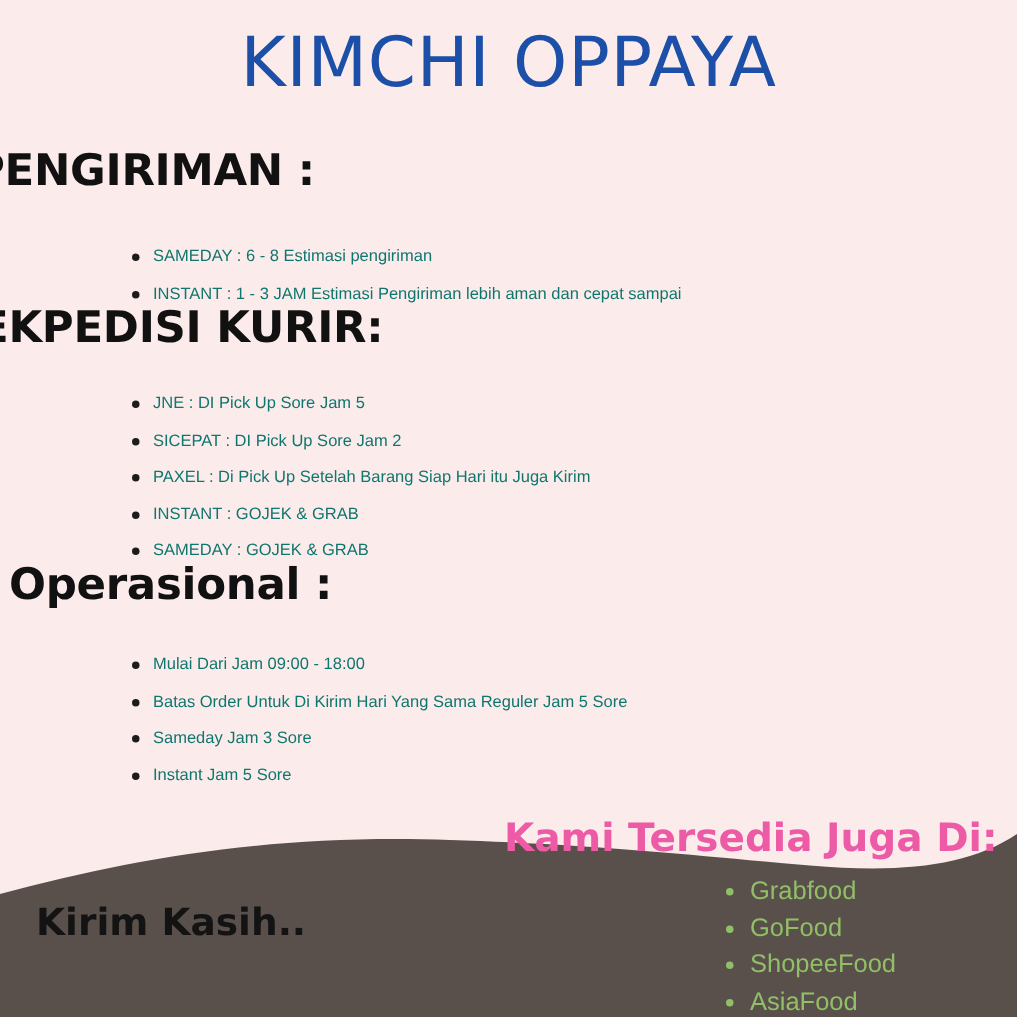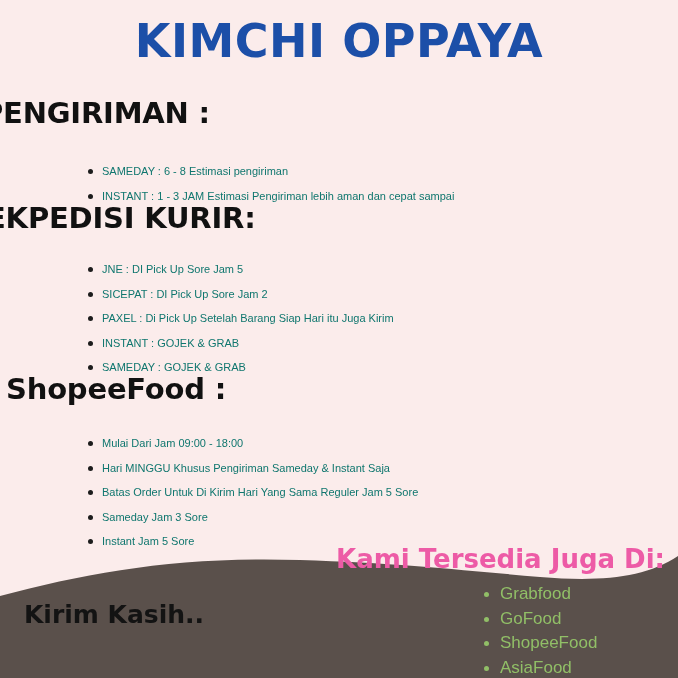--- a/index.html
+++ b/index.html
@@ -34,21 +34,21 @@
   }
 
   
   #brand-title {
     position: absolute;
     top: 14px;
     left: 0;
     width: 678px;
     text-align: center;
     font-size: 46px;
-    font-weight: 700;
+    font-weight: 400;
     letter-spacing: 0.5px;
     color: #1c4fa8;
     font-family: "DejaVu Sans", sans-serif;
     white-space: nowrap;
   }
 
   
   .section-heading {
     position: absolute;
     font-size: 29px;
@@ -167,25 +167,24 @@
   <div class="section-heading" id="heading-ekpedisi">EKPEDISI KURIR:</div>
 
   <ul class="bullet-list" id="list-ekpedisi">
     <li>JNE : DI Pick Up Sore Jam 5</li>
     <li>SICEPAT  : DI Pick Up Sore Jam 2</li>
     <li>PAXEL  : Di Pick Up Setelah Barang Siap Hari itu Juga Kirim</li>
     <li>INSTANT   : GOJEK &amp; GRAB</li>
     <li>SAMEDAY : GOJEK &amp; GRAB</li>
   </ul>
 
-  <div class="section-heading" id="heading-operasional">ShopeeFood :</div>
+  <div class="section-heading" id="heading-operasional">Operasional :</div>
 
   <ul class="bullet-list" id="list-operasional">
     <li>Mulai Dari Jam 09:00 - 18:00</li>
-    <li>Hari MINGGU Khusus Pengiriman Sameday &amp; Instant Saja</li>
     <li>Batas Order Untuk Di Kirim Hari Yang Sama Reguler Jam 5 Sore</li>
     <li>Sameday Jam 3 Sore</li>
     <li>Instant Jam 5 Sore</li>
   </ul>
 
   <div id="available-heading">Kami Tersedia Juga Di:</div>
 
   <ul id="platform-list">
     <li>Grabfood</li>
     <li>GoFood</li>

